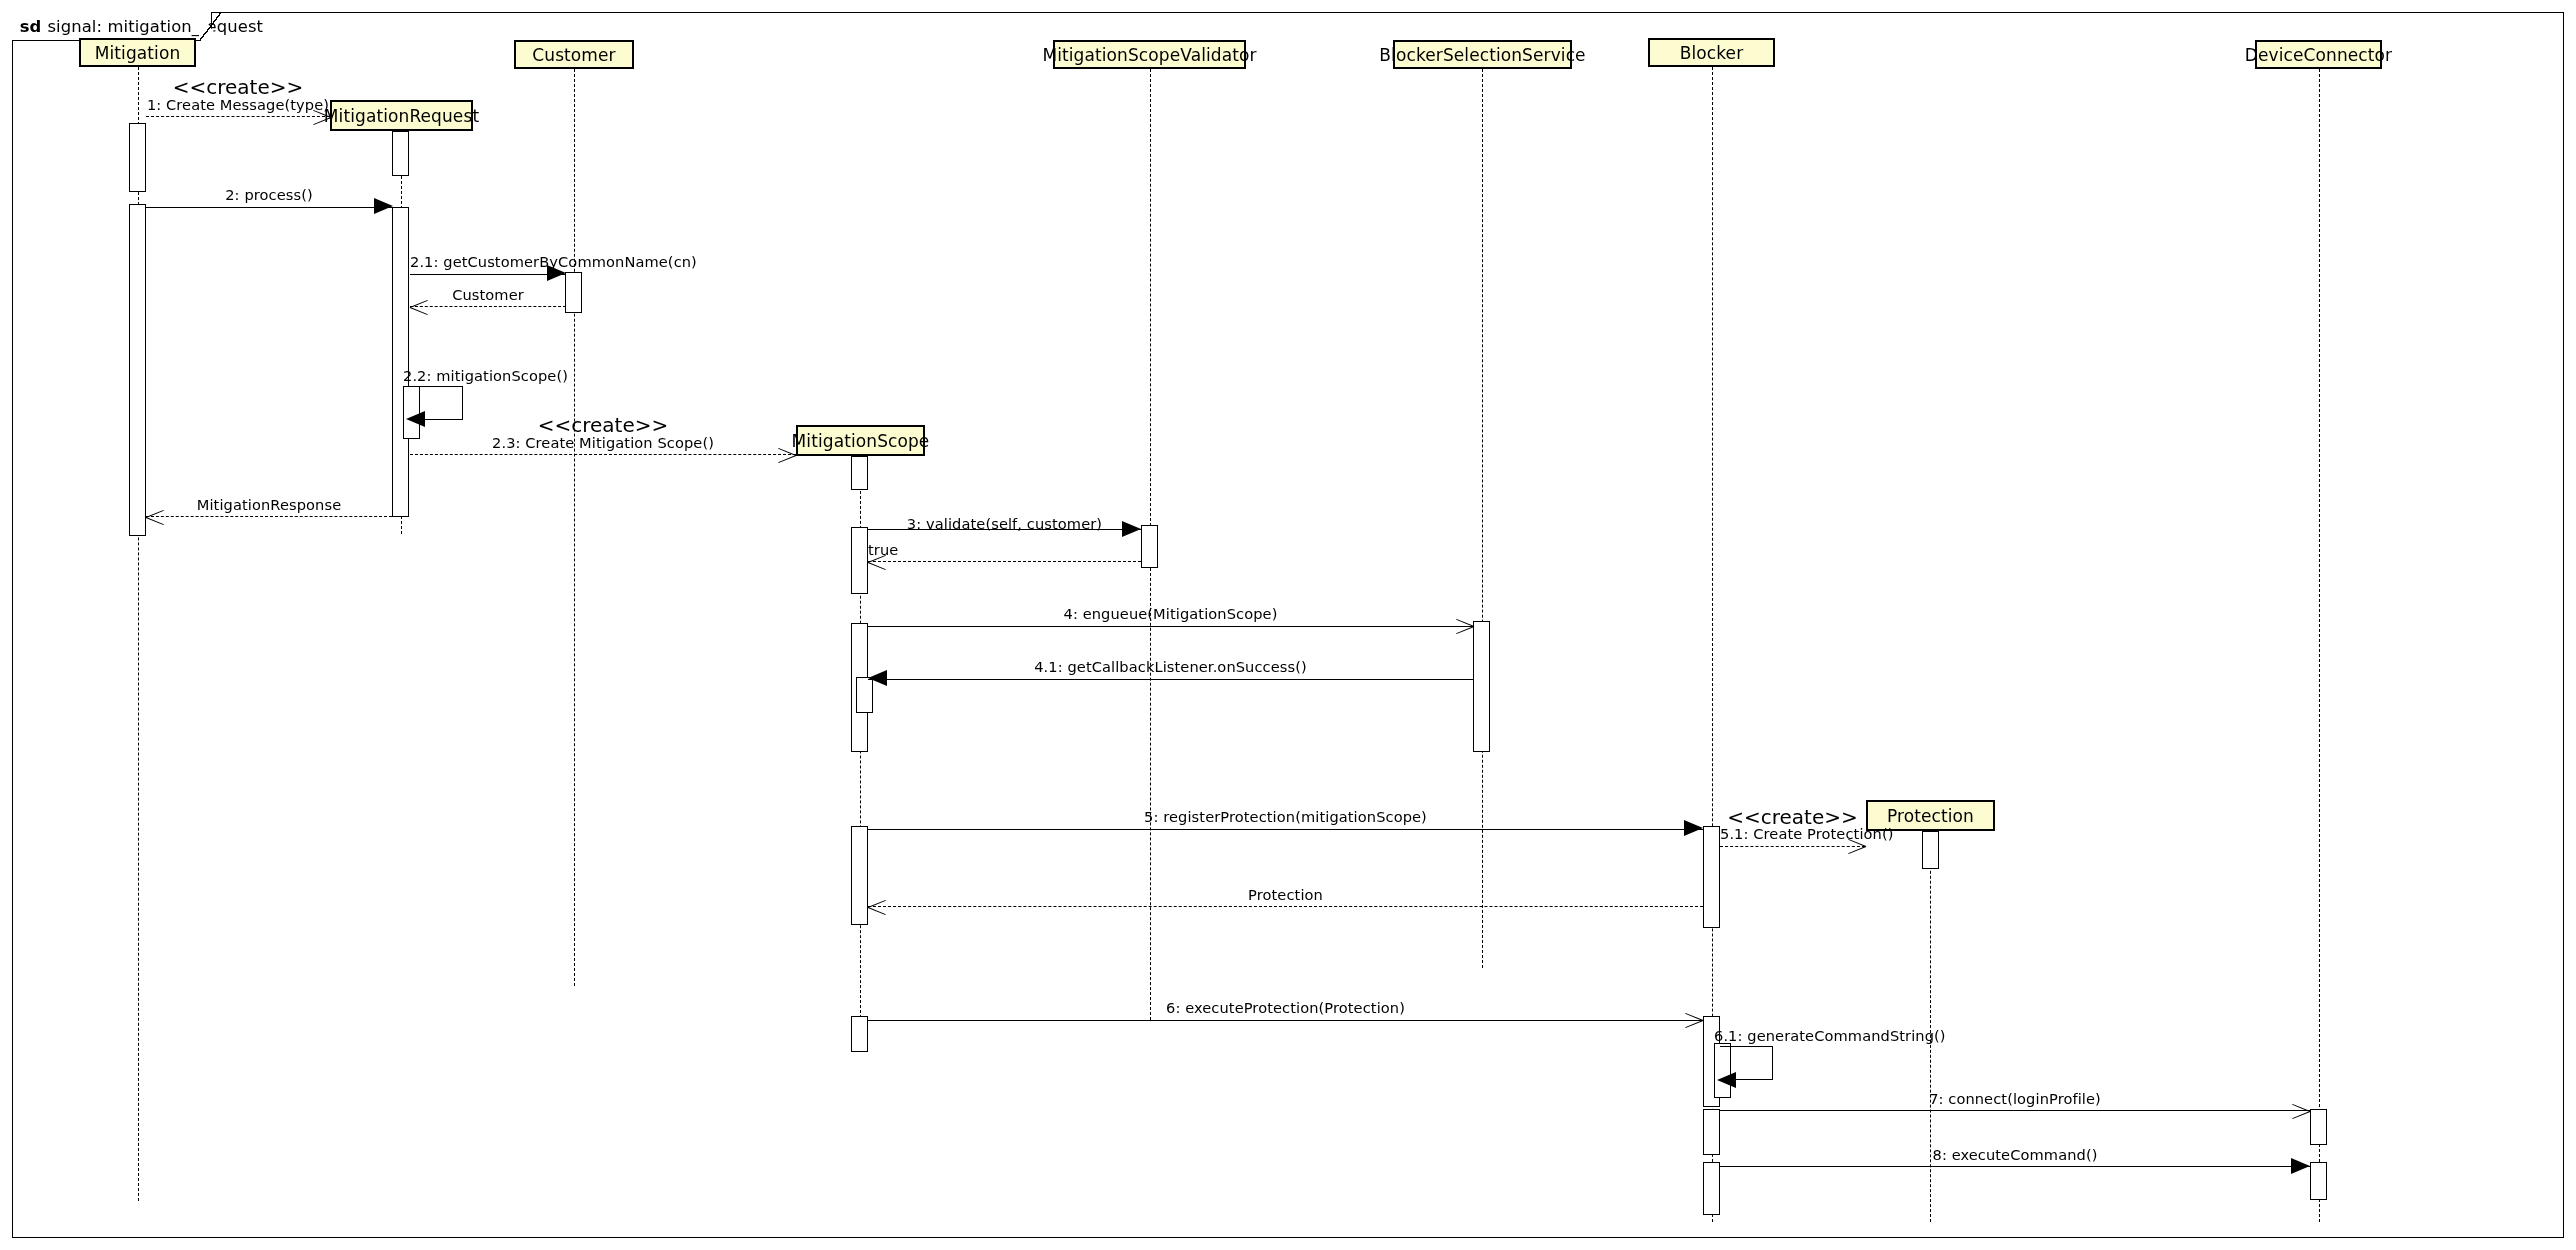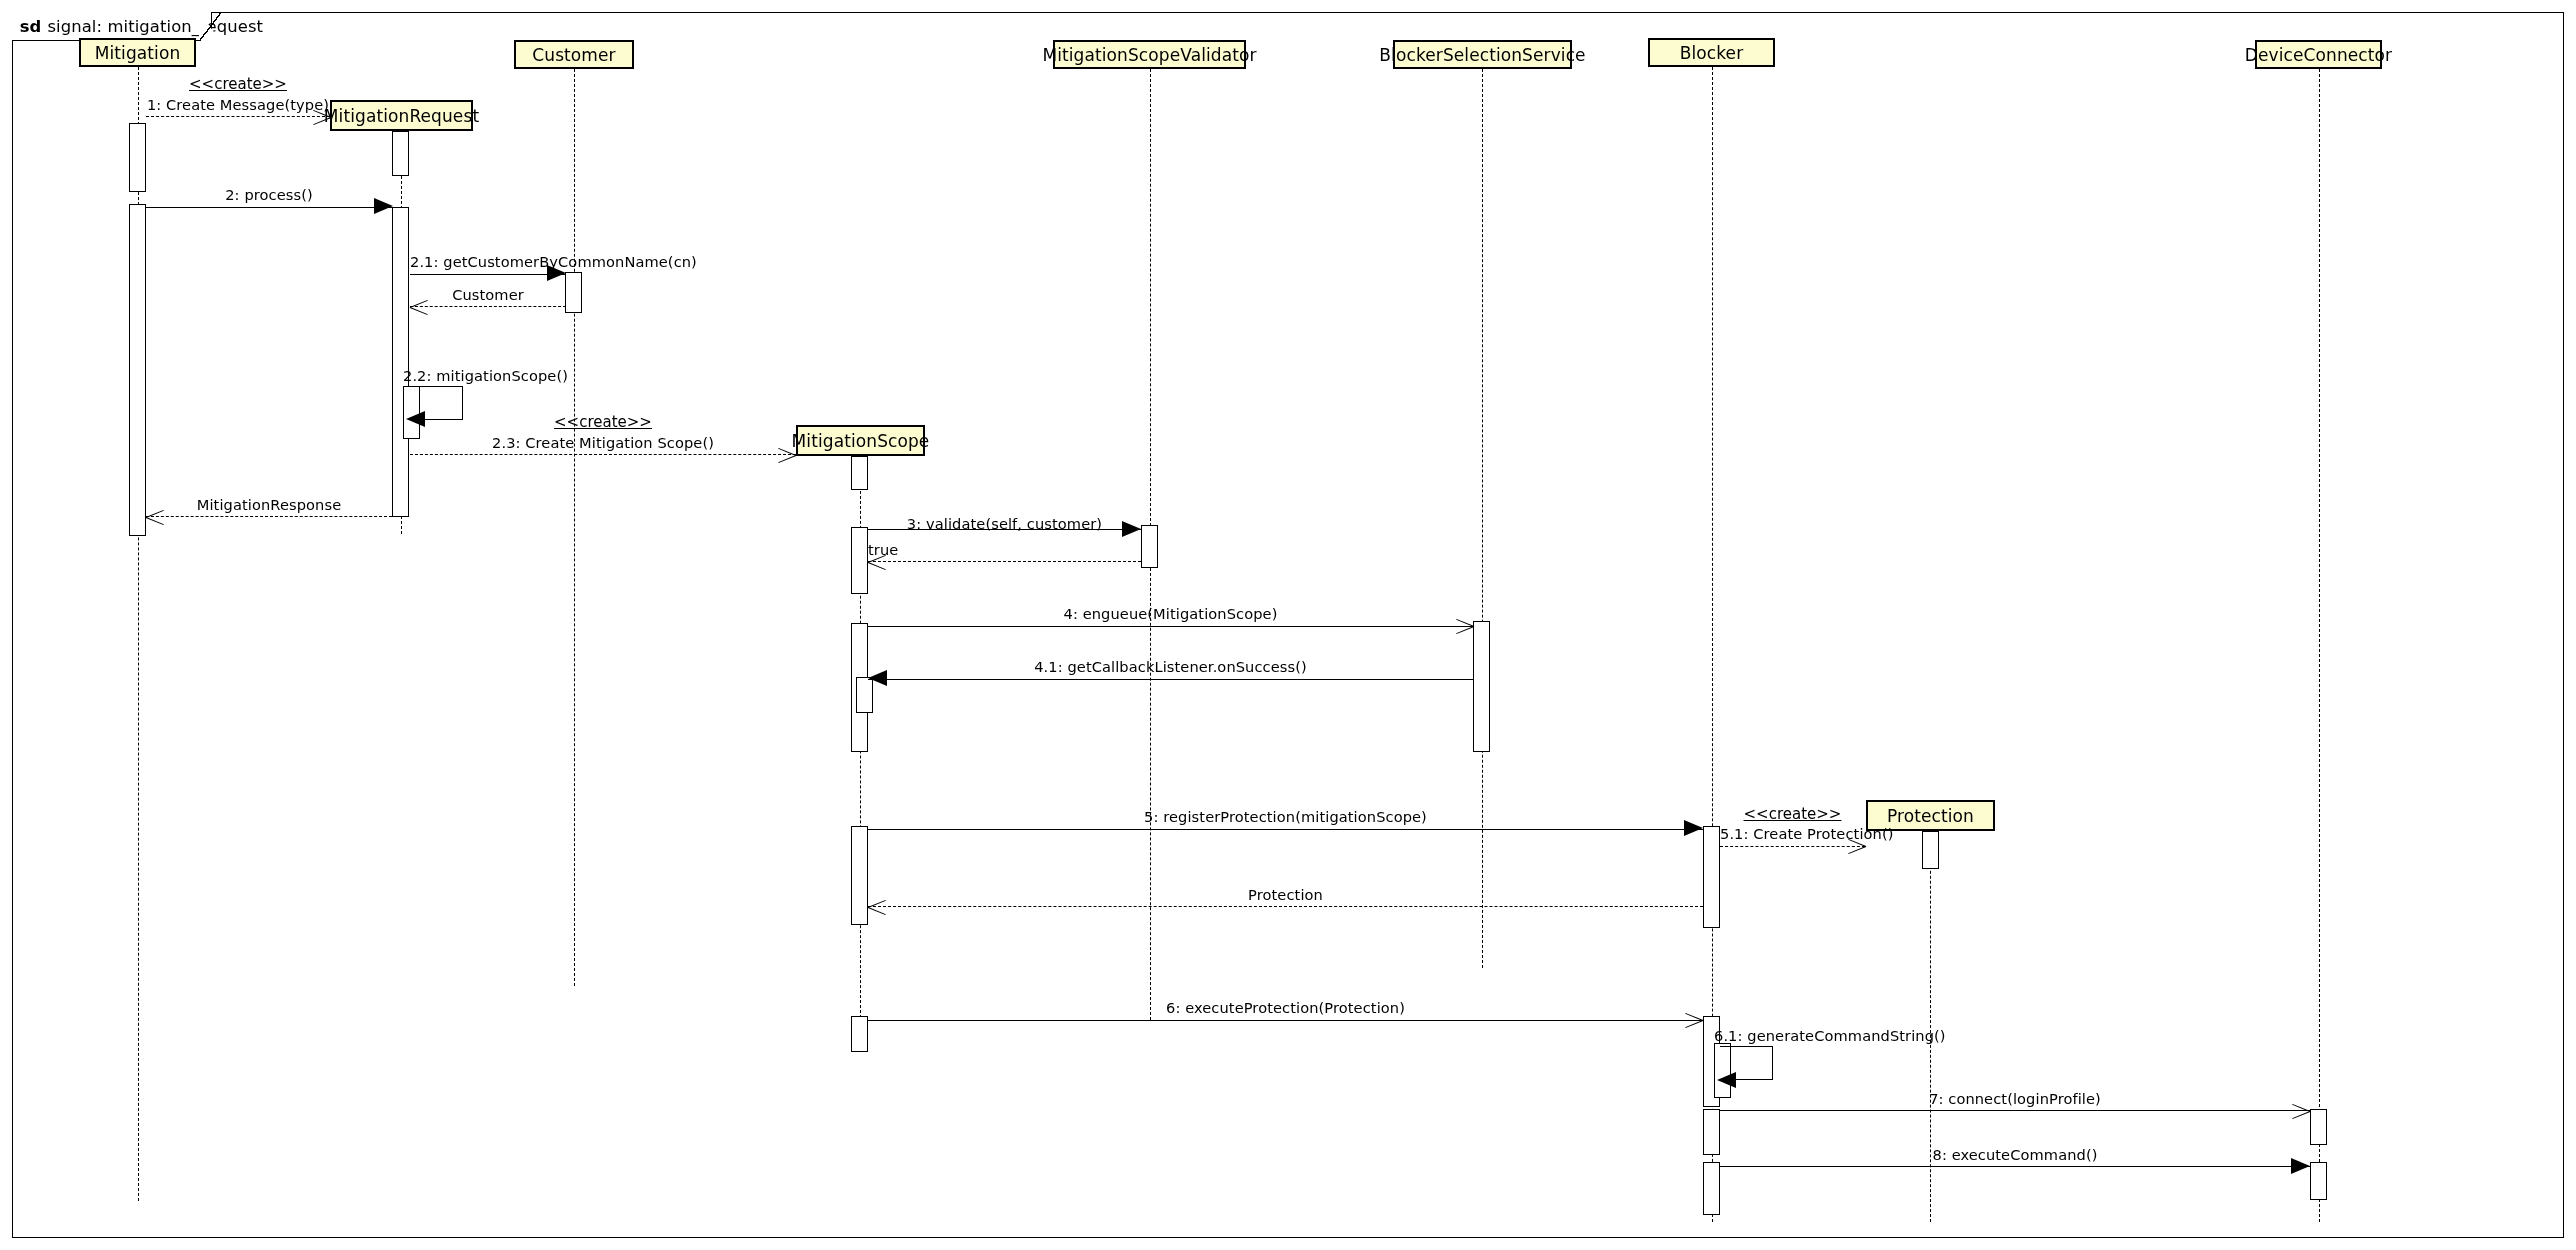--- a/index.html
+++ b/index.html
@@ -26,21 +26,21 @@
   
   .act{position:absolute;background:#fff;border:1.7px solid #000;box-sizing:border-box;}
 
   
   .msg{position:absolute;height:0;}
   .msg .line{position:absolute;left:0;top:0;width:100%;height:0;
              border-top:1.7px solid #000;}
   .msg.dashed .line{border-top:1.7px dashed #000;}
   .msg-label{position:absolute;font-size:14.6px;color:#000;white-space:nowrap;
              letter-spacing:0.1px;background:transparent;}
-  .stereo{position:absolute;font-size:15px;color:#000;white-space:nowrap;text-decoration:underline;}
+  .stereo{position:absolute;font-size:20px;color:#000;white-space:nowrap;}
 
   
   .ah{position:absolute;width:0;height:0;}
   .ah.solid-r{border-top:8.6px solid transparent;border-bottom:8.6px solid transparent;
               border-left:19px solid #000;}
   .ah.solid-l{border-top:8.6px solid transparent;border-bottom:8.6px solid transparent;
               border-right:19px solid #000;}
   .ah.open-r{width:17px;height:17px;border:none;}
   .ah.open-l{width:17px;height:17px;border:none;}
   .ah.open-r::before,.ah.open-r::after{content:"";position:absolute;left:0;

